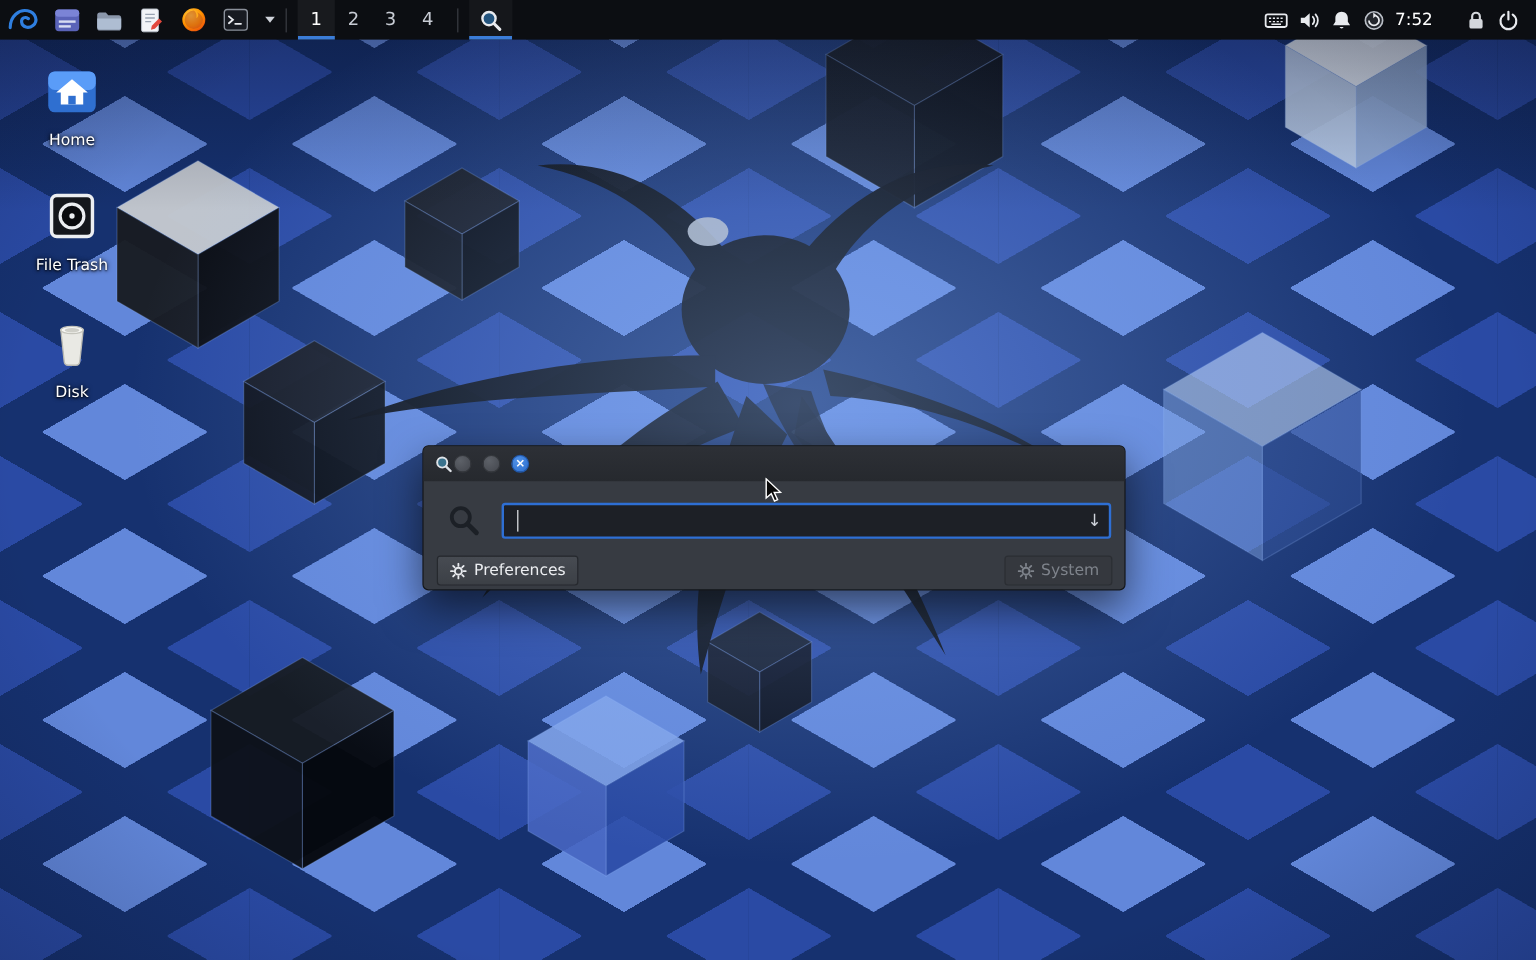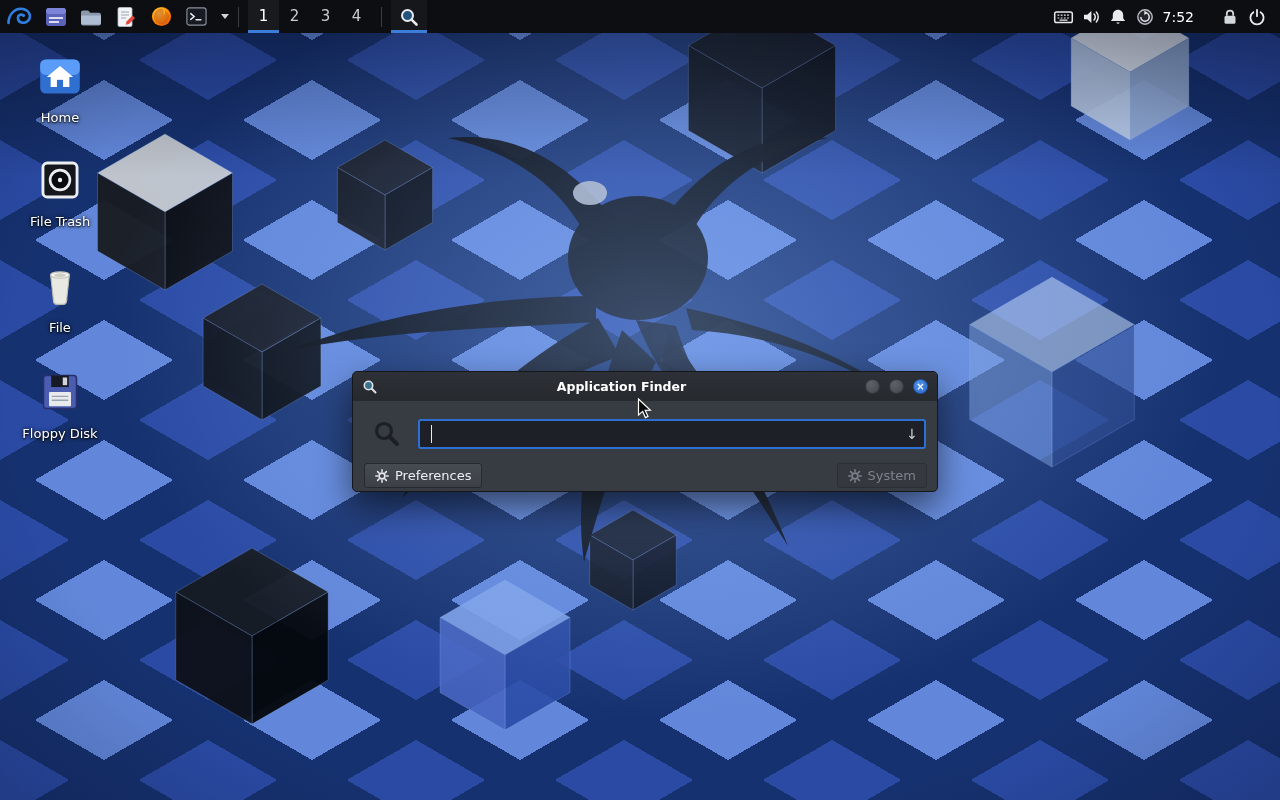--- a/index.html
+++ b/index.html
@@ -286,41 +286,30 @@
     </svg>
     <div class="dlabel">File Trash</div>
   </div>
 
   <div class="dicon" style="top:264px">
     <svg class="dimg" viewBox="0 0 40 40">
       <path d="M11.5,10 h17 l-2.6,24 a3,3 0 0 1 -3,2.7 h-5.8 a3,3 0 0 1 -3,-2.7 Z" fill="#e9e9e4" stroke="#b9b9b2" stroke-width="1"></path>
       <ellipse cx="20" cy="10" rx="8.5" ry="2.8" fill="#f7f7f3" stroke="#c5c5bd" stroke-width="1"></ellipse>
       <ellipse cx="20" cy="10.2" rx="5.6" ry="1.7" fill="#cfcfc8"></ellipse>
     </svg>
-    <div class="dlabel">File</div>
-  </div>
-
-  <div class="dicon" style="top:370px">
-    <svg class="dimg" viewBox="0 0 40 40">
-      <rect x="5" y="5" width="30" height="30" rx="2.5" fill="#4a5db0" stroke="#27306a" stroke-width="1.4"></rect>
-      <rect x="12" y="5" width="16" height="10.5" fill="#161a22"></rect>
-      <rect x="22.5" y="6.8" width="4" height="7" fill="#cfd3da"></rect>
-      <rect x="10" y="20" width="20" height="13" rx="1" fill="#e8eaee"></rect>
-      <path d="M12.5,24 h15 M12.5,27.5 h15" stroke="#9aa3b0" stroke-width="1.2"></path>
-    </svg>
-    <div class="dlabel">Floppy Disk</div>
-  </div>
+    <div class="dlabel">Disk</div>
+  </div>
+
 
   <div class="dialog">
     <div class="titlebar">
       <svg class="win-icon" viewBox="0 0 16 16">
         <circle cx="6.5" cy="6.5" r="4.2" fill="#49b8e8" fill-opacity="0.5" stroke="#dfe3e8" stroke-width="1.6"></circle>
         <line x1="9.8" y1="9.8" x2="13.5" y2="13.5" stroke="#dfe3e8" stroke-width="2" stroke-linecap="round"></line>
       </svg>
-      <div class="title">Application Finder</div>
       <div class="tb-btns">
         <div class="tb-btn tb-plain"></div>
         <div class="tb-btn tb-plain"></div>
         <div class="tb-btn tb-close">×</div>
       </div>
     </div>
 
     <div class="search-row">
       <svg class="big-mag" viewBox="0 0 28 28">
         <circle cx="11" cy="11" r="7.5" fill="none" stroke="#1c2026" stroke-width="3.2"></circle>

